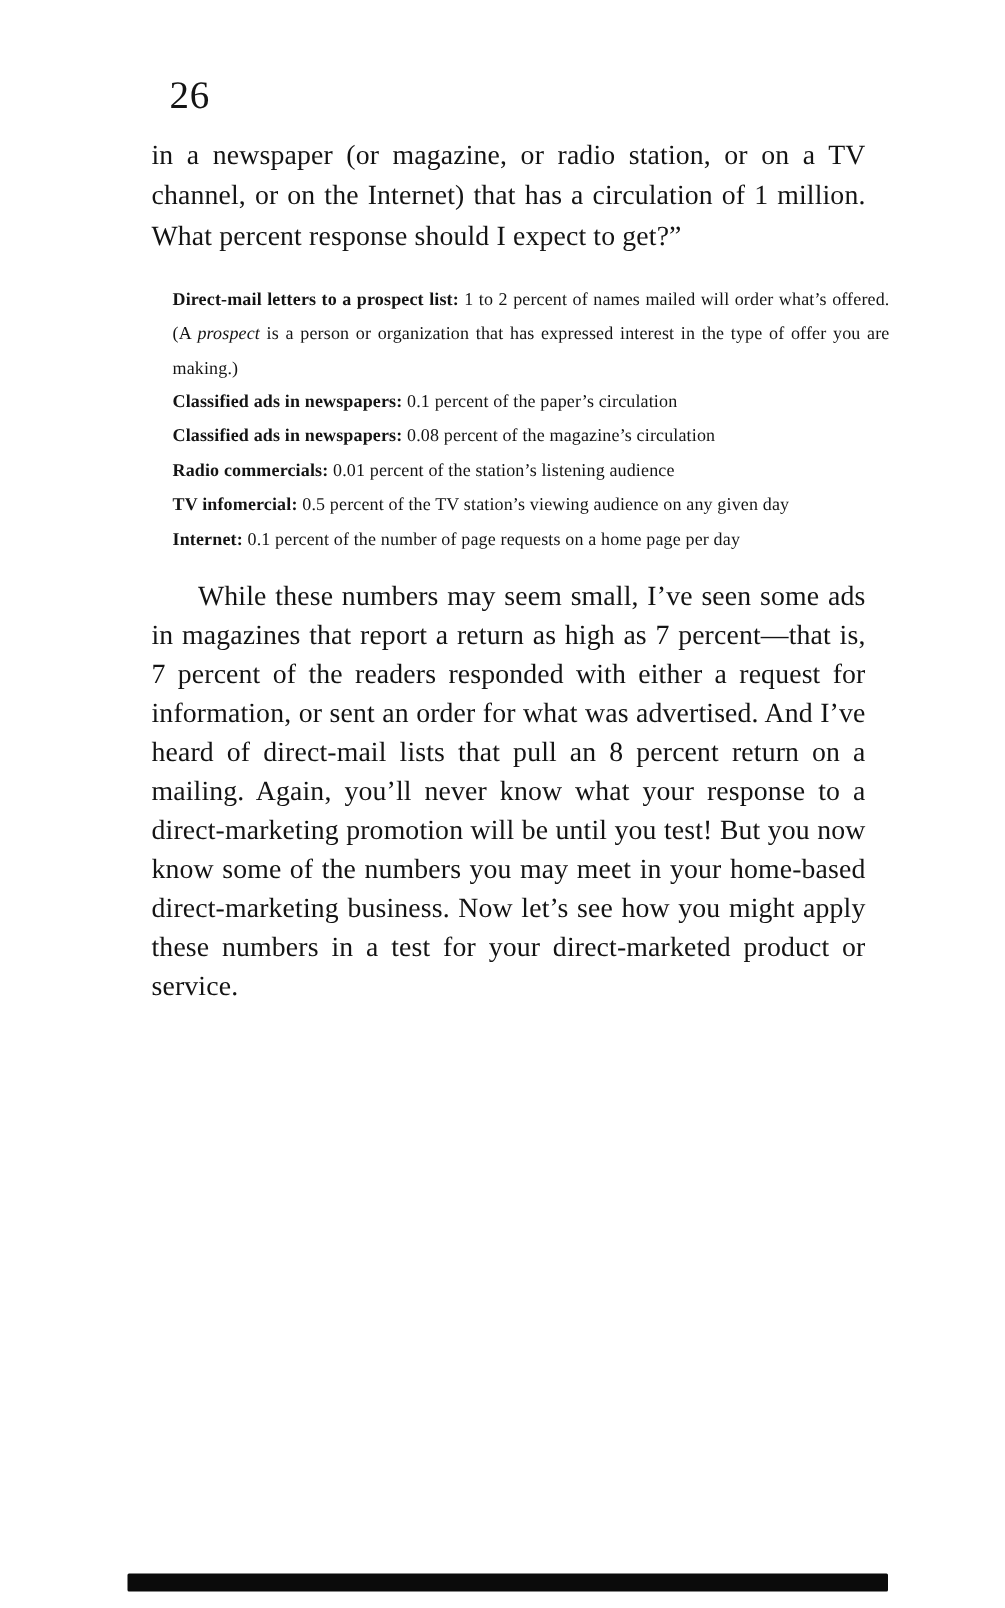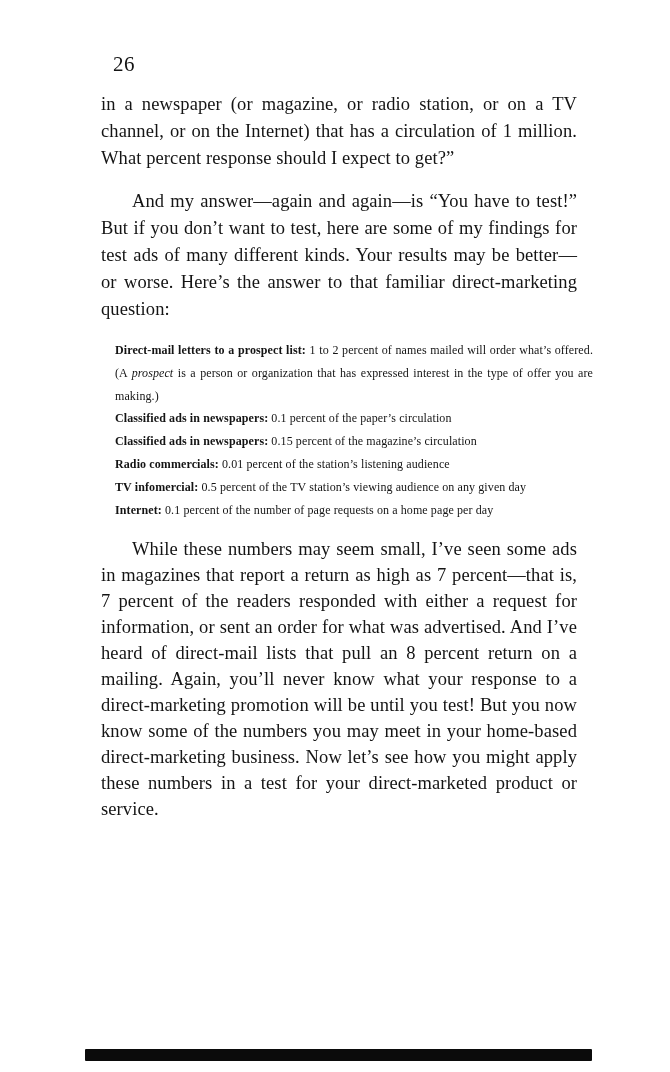--- a/index.html
+++ b/index.html
@@ -19,21 +19,21 @@
     top: 52px;
     width: 508px;
   }
   .running-head {
     display: flex;
     justify-content: space-between;
     align-items: baseline;
     line-height: 24px;
   }
   .pagenum {
-    font-size: 21px;
+    font-size: 26px;
     padding-left: 28px;
     letter-spacing: 0.5px;
     font-family: Liberation Serif, serif;
   }
   .runtitle {
     font-style: italic;
     font-size: 16px;
     letter-spacing: 0.2px;
   }
   .para {
@@ -74,26 +74,25 @@
 
 <div class="page">
   <div class="content">
 
     <header class="running-head">
       <span class="pagenum">26</span>
     </header>
 
     <p class="para p1">in a newspaper (or magazine, or radio station, or on a TV channel, or on the Internet) that has a circulation of 1 million. What percent response should I expect to get?”</p>
 
-    <p class="para indent">And my answer—again and again—is “You have to test!” But if you don’t want to test, here are some of my findings for test ads of many different kinds. Your results may be better—or worse. Here’s the answer to that familiar direct-marketing question:</p>
 
     <div class="extract">
       <p class="finding"><strong>Direct-mail letters to a prospect list:</strong><span> 1 to 2 percent of names mailed will order what’s offered. (A </span><em>prospect</em><span> is a person or organization that has expressed interest in the type of offer you are making.)</span></p>
       <p class="finding"><strong>Classified ads in newspapers:</strong><span> 0.1 percent of the paper’s circulation</span></p>
-      <p class="finding"><strong>Classified ads in newspapers:</strong><span> 0.15 percent of the magazine’s circulation</span></p>
+      <p class="finding"><strong>Classified ads in newspapers:</strong><span> 0.08 percent of the magazine’s circulation</span></p>
       <p class="finding"><strong>Radio commercials:</strong><span> 0.01 percent of the station’s listening audience</span></p>
       <p class="finding"><strong>TV infomercial:</strong><span> 0.5 percent of the TV station’s viewing audience on any given day</span></p>
       <p class="finding"><strong>Internet:</strong><span> 0.1 percent of the number of page requests on a home page per day</span></p>
     </div>
 
     <p class="para indent p3">While these numbers may seem small, I’ve seen some ads in magazines that report a return as high as 7 percent—that is, 7 percent of the readers responded with either a request for information, or sent an order for what was advertised. And I’ve heard of direct-mail lists that pull an 8 percent return on a mailing. Again, you’ll never know what your response to a direct-marketing promotion will be until you test! But you now know some of the numbers you may meet in your home-based direct-marketing business. Now let’s see how you might apply these numbers in a test for your direct-marketed product or service.</p>
 
   </div>
 
   <div class="scan-bar"></div>

